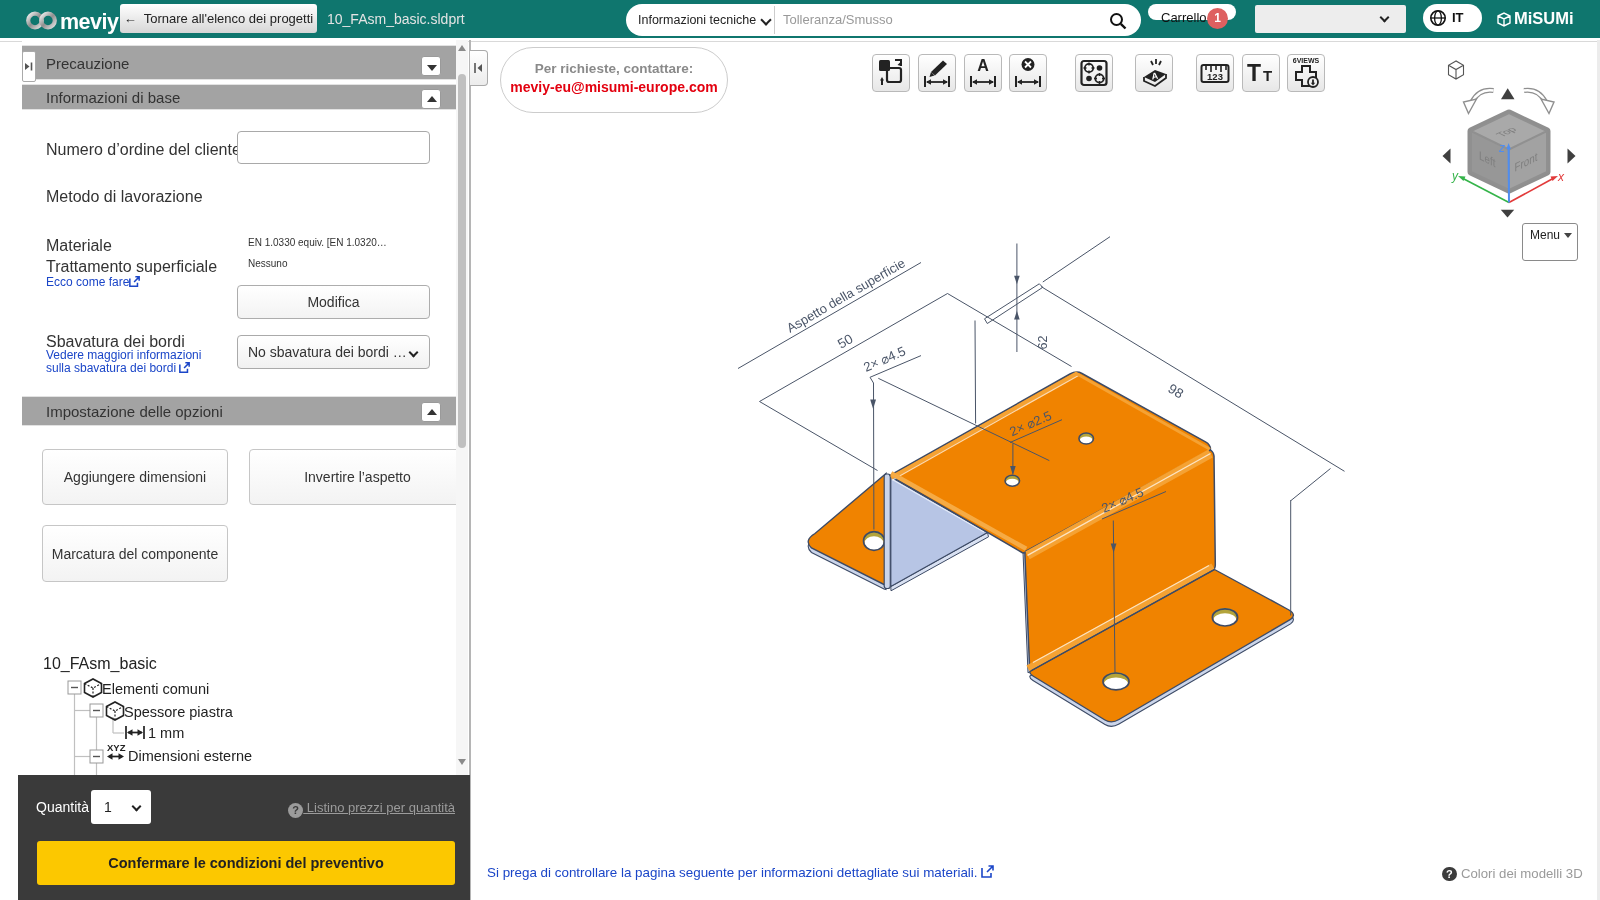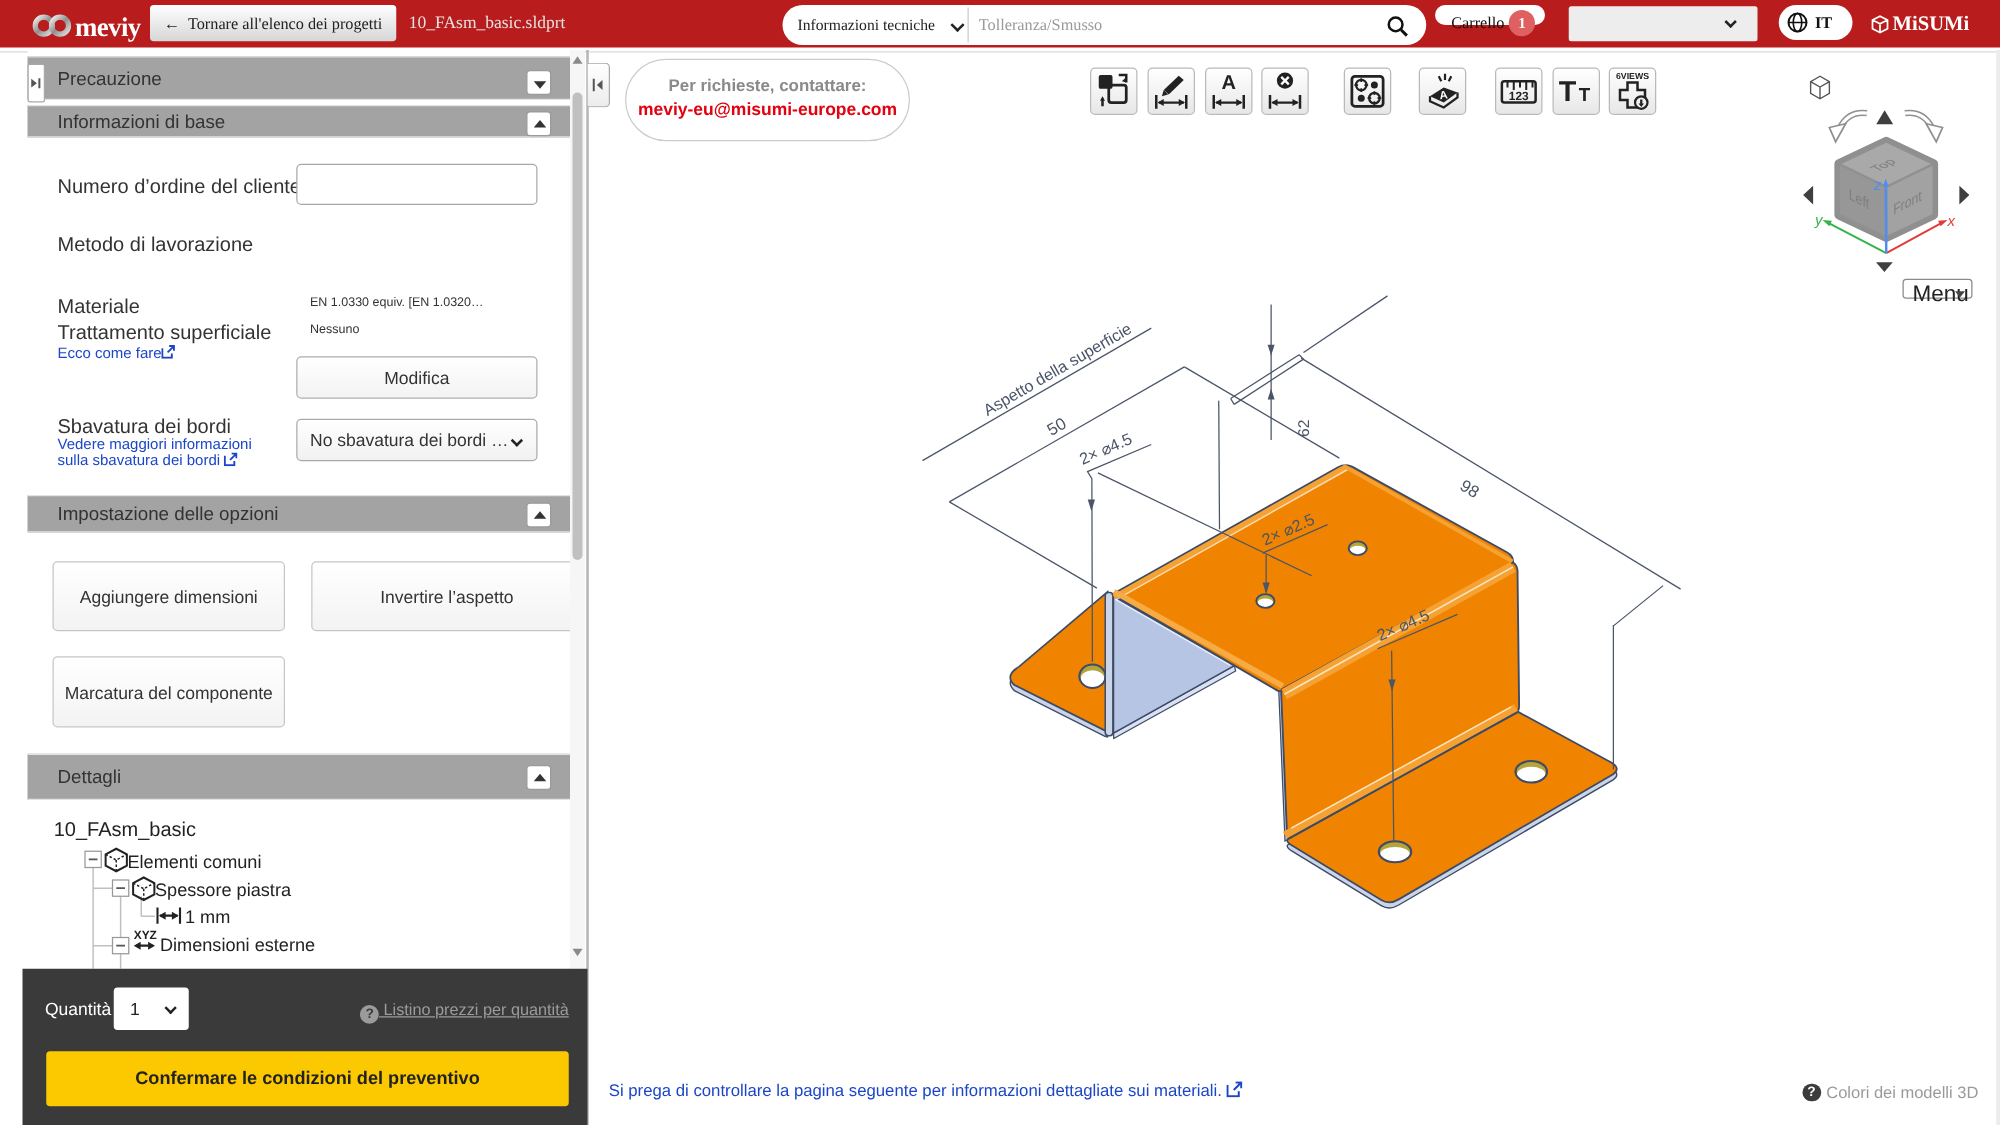--- a/index.html
+++ b/index.html
@@ -1,18 +1,18 @@
 <!DOCTYPE html>
 <html><head><meta charset="utf-8">
 <style>
 *{margin:0;padding:0;box-sizing:border-box;}
 html,body{width:1600px;height:900px;overflow:hidden;background:#fff;
  font-family:"Liberation Sans",sans-serif;}
 .abs{position:absolute;}
-#hdr{position:absolute;left:0;top:0;width:1600px;height:38px;background:#b91c1c;font-family:Liberation Serif, serif;}
+#hdr{position:absolute;left:0;top:0;width:1600px;height:38px;background:#0f766e;}
 #hdr .btnback{position:absolute;left:120px;top:4px;width:197px;height:29px;border-radius:3px;
  background:linear-gradient(#ffffff,#d6d6d6);color:#222;font-size:13px;line-height:29px;text-align:center;}
 #hdr .title{position:absolute;left:327px;top:0;height:38px;line-height:38px;color:#e4e4e4;font-size:14px;}
 #search{position:absolute;left:626px;top:4px;width:515px;height:32px;background:#fff;border-radius:16px;}
 #search .seg1{position:absolute;left:12px;top:0;height:32px;line-height:32px;font-size:12.5px;color:#222;}
 #search .chev{position:absolute;left:136px;top:12px;width:8px;height:8px;border-right:2px solid #222;border-bottom:2px solid #222;transform:rotate(45deg);}
 #search .div{position:absolute;left:148px;top:2px;width:1px;height:28px;background:#ccc;}
 #search .ph{position:absolute;left:157px;top:0;height:32px;line-height:32px;font-size:13px;color:#999;}
 #carrello{position:absolute;left:1148px;top:4px;width:88px;height:16px;background:#fff;border-radius:14px;
  font-size:13px;color:#111;line-height:28px;}
@@ -52,22 +52,22 @@
 #qsel{position:absolute;left:73px;top:15px;width:60px;height:34px;background:#fff;border-radius:3px;font-size:14px;color:#222;line-height:34px;padding-left:13px;}
 #qsel .chev{position:absolute;right:11px;top:13px;width:7px;height:7px;border-right:2px solid #222;border-bottom:2px solid #222;transform:rotate(45deg);}
 #listino{position:absolute;right:15px;top:25px;color:#9b9b9b;font-size:13px;text-decoration:underline;}
 #ybtn{position:absolute;left:19px;top:66px;width:418px;height:44px;background:#fcc800;border-radius:3px;
  color:#222;font-size:14.5px;font-weight:bold;text-align:center;line-height:44px;}
 
 #mainlink{position:absolute;left:487px;top:865px;font-size:13.4px;color:#1b46c8;}
 #colori{position:absolute;left:1461px;top:866px;font-size:13.2px;color:#9a9a9a;}
 #colori .qm{position:absolute;left:-19px;top:0.5px;width:14.5px;height:14.5px;border-radius:50%;background:#3c3c3c;color:#fff;
  font-size:11px;font-weight:bold;text-align:center;line-height:15px;}
-#menubtn{position:absolute;left:1522px;top:223px;width:56px;height:16px;border:1px solid #8a8a8a;border-radius:3px;background:#fff;
- font-size:18px;color:#222;line-height:22px;padding-left:7px;}
+#menubtn{position:absolute;left:1522px;top:223px;width:56px;height:38px;border:1px solid #8a8a8a;border-radius:3px;background:#fff;
+ font-size:12px;color:#222;line-height:22px;padding-left:7px;}
 #menubtn .chev{position:absolute;right:5px;top:9px;width:0;height:0;border-left:4.5px solid transparent;border-right:4.5px solid transparent;border-top:5.5px solid #444;}
 #bubble{position:absolute;left:500px;top:47px;width:228px;height:66px;border:1.5px solid #ccc;border-radius:33px;background:#fff;text-align:center;}
 #bubble .l1{margin-top:13px;font-size:13.5px;font-weight:bold;color:#8a8a8a;}
 #bubble .l2{margin-top:3px;font-size:14px;font-weight:bold;color:#e3000f;}
 #ctab{position:absolute;left:470px;top:50px;width:18px;height:36px;background:linear-gradient(#fff,#ececec);border:1px solid #aaa;border-left:none;border-radius:0 4px 4px 0;}
 #stab{position:absolute;left:22px;top:51px;width:14px;height:31px;background:#fff;border:1px solid #aaa;border-radius:2px;}
 .tbtn{position:absolute;top:54px;width:38px;height:38px;border:1px solid #b9b9b9;border-radius:4px;background:linear-gradient(#ffffff,#e7e7e7);}
 #rsliver{position:absolute;left:1597px;top:40px;width:3px;height:860px;background:#ececec;}
 </style></head>
 <body>
@@ -152,26 +152,20 @@
   <div class="shead" style="top:356px;height:30px;">
       <span class="t" style="top:6px">Impostazione delle opzioni</span>
     <div class="cbtn" style="top:5px">
         <span class="tri up"></span>
       </div>
     </div>
   <div class="obtn" style="left:20px;top:409px;width:186px;height:56px;">Aggiungere dimensioni</div>
   <div class="obtn" style="left:227px;top:409px;width:217px;height:56px;">Invertire l’aspetto</div>
   <div class="obtn" style="left:20px;top:485px;width:186px;height:57px;">Marcatura del componente</div>
 
-  <div class="shead" style="top:563px;height:37px;">
-      <span class="t" style="top:9px">Dettagli</span>
-    <div class="cbtn" style="top:8px">
-        <span class="tri up"></span>
-      </div>
-    </div>
 
   <svg class="abs" style="left:0px;top:600px" width="434" height="135" viewBox="0 0 434 135">
     <text x="21" y="29" font-size="16" fill="#222">10_FAsm_basic</text>
     <g stroke="#c0c0c0" stroke-width="1.2" fill="none">
       <line x1="52.5" y1="54" x2="52.5" y2="135"></line>
       <line x1="74.5" y1="77" x2="74.5" y2="135"></line>
       <line x1="52.5" y1="70.5" x2="68" y2="70.5"></line>
       <line x1="52.5" y1="116.5" x2="68" y2="116.5"></line>
       <line x1="91" y1="77" x2="91" y2="93"></line>
       <line x1="91" y1="93" x2="102" y2="93"></line>

